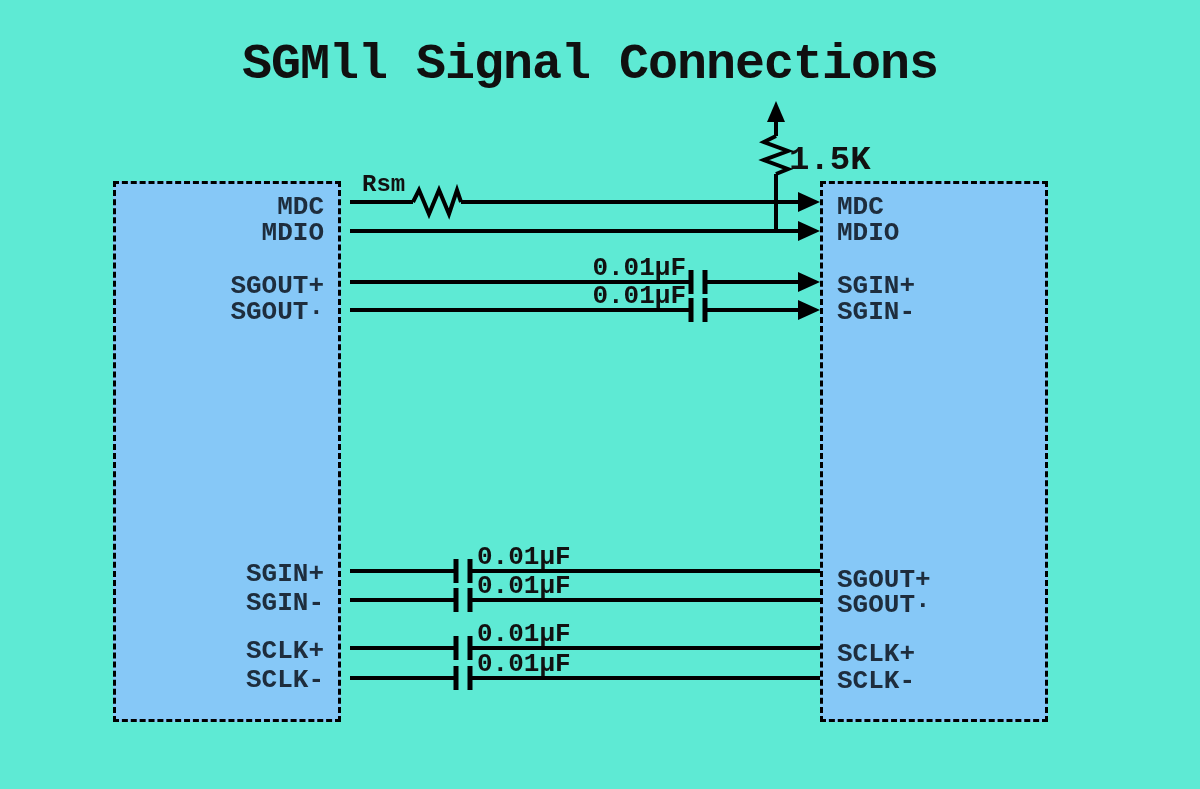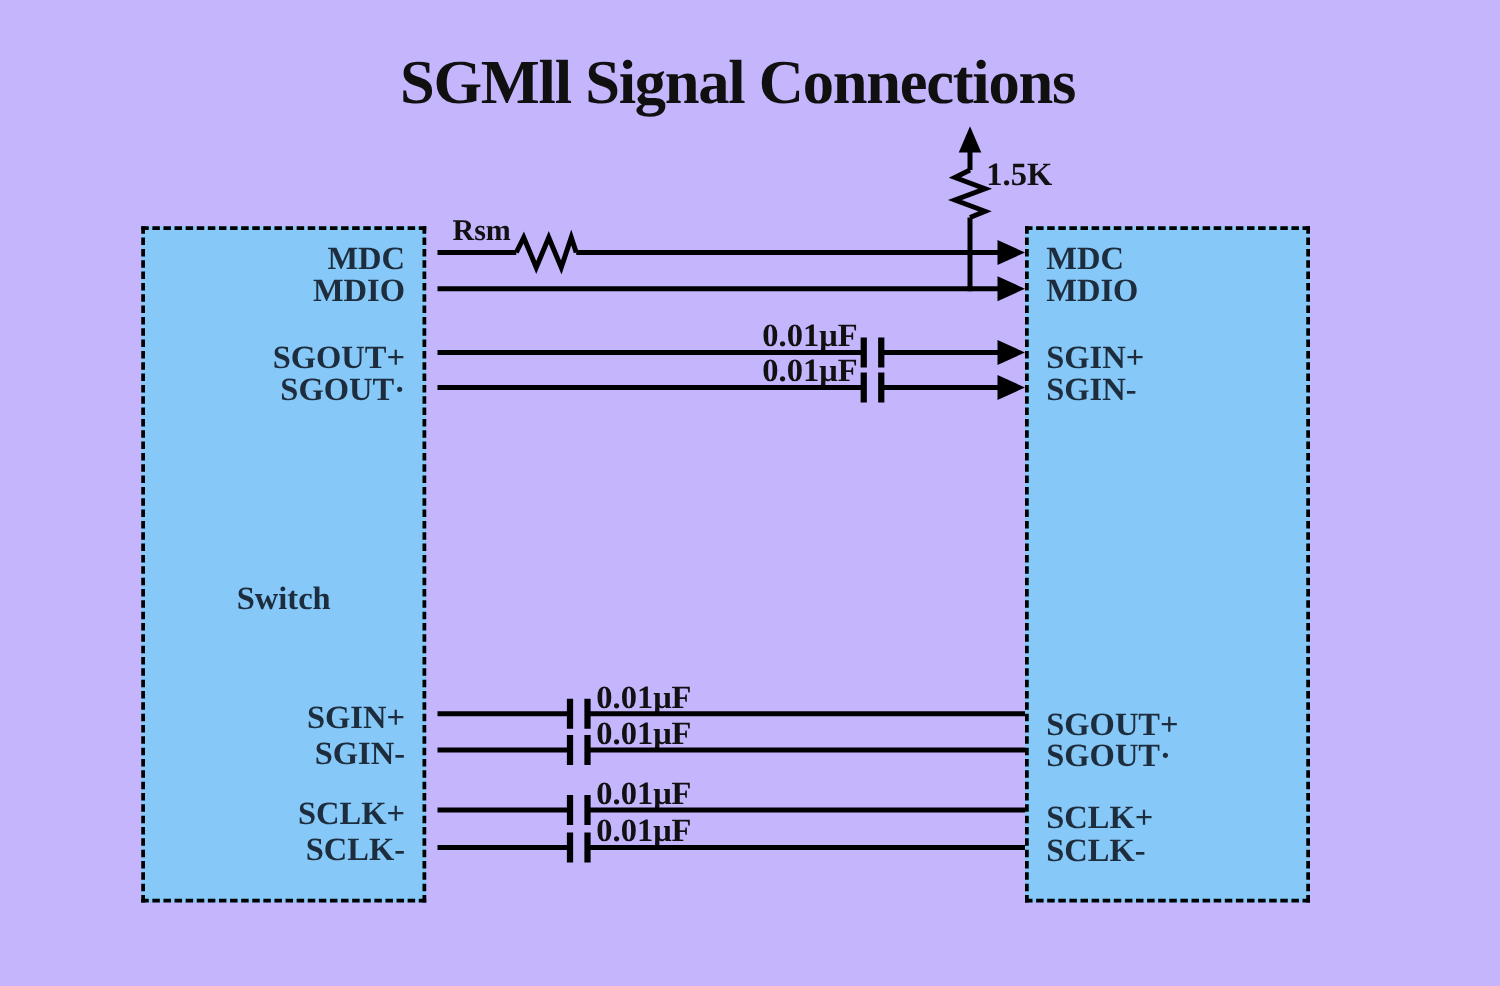--- a/index.html
+++ b/index.html
@@ -1,20 +1,20 @@
 <!DOCTYPE html>
 <html><head>
 <meta charset="utf-8">
 <style>
   html,body{margin:0;padding:0;background:#ffffff;}
   #canvas{
     position:relative;
     width:1200px;height:789px;
-    background:#c4b5fd;
-    font-family:Liberation Serif, serif;
+    background:#5eead4;
+    font-family:Liberation Mono, monospace;
     overflow:hidden;
   }
   .title{
     position:absolute;
     left:0;top:36px;width:1180px;
     text-align:center;
     font-size:50px;
     font-weight:700;
     letter-spacing:-1px;
     color:#101010;
@@ -65,40 +65,39 @@
 
 <div id="canvas">
 
   <div class="title">SGMll Signal Connections</div>
 
   <div id="left-box" class="chipbox">
     <div class="pin r" style="top:9px">MDC</div>
     <div class="pin r" style="top:35px">MDIO</div>
     <div class="pin r" style="top:88px">SGOUT+</div>
     <div class="pin r" style="top:114px">SGOUT·</div>
-    <div class="chipname" style="top:281px">Switch</div>
     <div class="pin r" style="top:376px">SGIN+</div>
     <div class="pin r" style="top:405px">SGIN-</div>
     <div class="pin r" style="top:453px">SCLK+</div>
     <div class="pin r" style="top:482px">SCLK-</div>
   </div>
 
   <div id="right-box" class="chipbox">
     <div class="pin l" style="top:9px">MDC</div>
     <div class="pin l" style="top:35px">MDIO</div>
     <div class="pin l" style="top:88px">SGIN+</div>
     <div class="pin l" style="top:114px">SGIN-</div>
     <div class="pin l" style="top:382px">SGOUT+</div>
     <div class="pin l" style="top:407px">SGOUT·</div>
     <div class="pin l" style="top:456px">SCLK+</div>
     <div class="pin l" style="top:483px">SCLK-</div>
   </div>
 
   <div class="complabel" style="left:362px;top:172px;font-size:24px;line-height:26px">Rsm</div>
-  <div class="complabel" style="left:789px;top:126px;font-size:26px;line-height:28px">1.5K</div>
+  <div class="complabel" style="left:789px;top:146px;font-size:34px;line-height:28px">1.5K</div>
 
   <div class="complabel ra" style="left:586px;top:257px">0.01μF</div>
   <div class="complabel ra" style="left:586px;top:285px">0.01μF</div>
   <div class="complabel" style="left:477px;top:546px">0.01μF</div>
   <div class="complabel" style="left:477px;top:575px">0.01μF</div>
   <div class="complabel" style="left:477px;top:623px">0.01μF</div>
   <div class="complabel" style="left:477px;top:653px">0.01μF</div>
 
   <svg id="svg-wires" width="1200" height="789" viewBox="0 0 1200 789">
 

